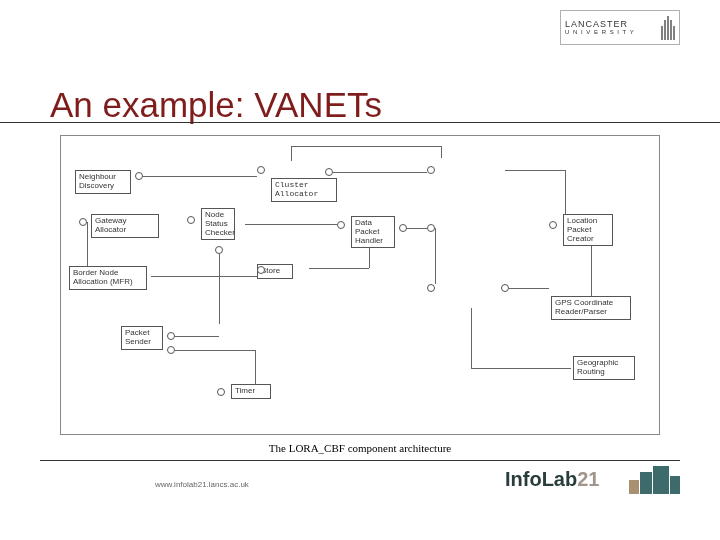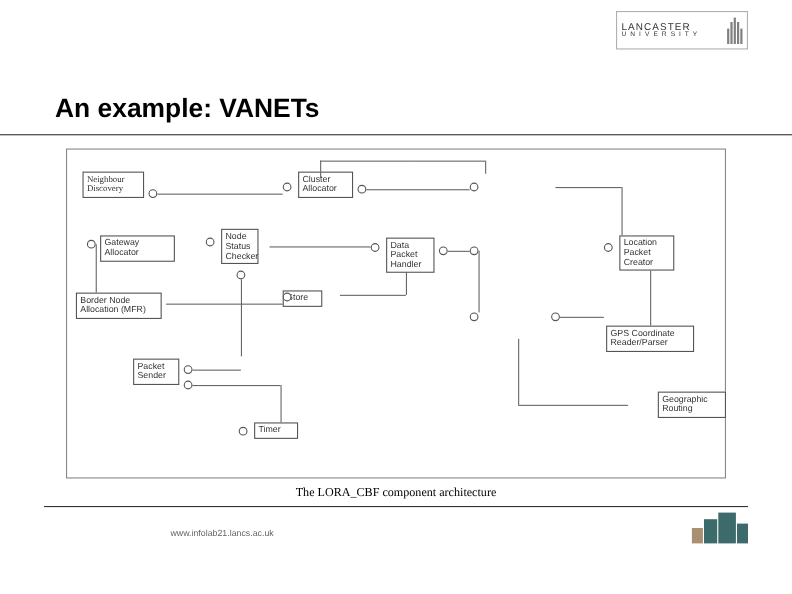--- a/index.html
+++ b/index.html
@@ -1,21 +1,21 @@
 <!DOCTYPE html>
 <html><head>
 <meta charset="utf-8">
 <style>
   * { box-sizing: border-box; margin: 0; padding: 0; }
   body { width: 720px; height: 540px; background: #fff; font-family: Arial, sans-serif; position: relative; overflow: hidden; }
   .header-logo { position: absolute; top: 10px; right: 40px; width: 120px; height: 35px; border: 1px solid #b0b0b0; display: flex; align-items: center; justify-content: space-between; padding: 2px 4px; }
   .logo-text { font-size: 9px; letter-spacing: 1px; color: #333; line-height: 1; }
   .logo-bars { display: flex; gap: 1px; align-items: flex-end; height: 24px; }
   .logo-bars span { width: 2px; background: #808080; }
-  .title { position: absolute; top: 85px; left: 50px; font-size: 24px; font-weight: bold; color: #000000; }
+  .title { position: absolute; top: 85px; left: 50px; font-size: 35px; font-weight: normal; color: #7f1d1d; }
   .title-underline { position: absolute; top: 122px; left: 0; width: 720px; height: 1px; background: #333; }
   .diagram { position: absolute; top: 135px; left: 60px; width: 600px; height: 300px; border: 1px solid #888; }
   .comp { position: absolute; border: 1px solid #555; background: #fff; font-size: 8px; line-height: 1.1; padding: 2px 3px; color: #333; }
   .port { position: absolute; width: 8px; height: 8px; border: 1px solid #555; border-radius: 50%; background: #fff; }
   .wire { position: absolute; background: #666; }
   .caption { position: absolute; top: 442px; left: 0; width: 720px; text-align: center; font-size: 11px; font-family: "Times New Roman", serif; color: #000; }
   .footer-line { position: absolute; top: 460px; left: 40px; width: 640px; height: 1px; background: #333; }
   .footer-text { position: absolute; top: 480px; left: 155px; font-size: 8px; color: #666; }
   .footer-logo { position: absolute; top: 466px; right: 40px; width: 175px; height: 55px; }
   .infolab-name { font-size: 20px; font-weight: bold; color: #2a3d3d; }
@@ -39,32 +39,32 @@
       <span style="height:20px"></span>
       <span style="height:14px"></span>
   </div>
 </div>
 
 <div class="title">An example: VANETs</div>
 <div class="title-underline"></div>
 
 <div class="diagram">
 
-  <div class="comp" style="left:14px; top:20px; width:56px;font-family:Liberation Serif, serif;">Neighbour Discovery</div>
+  <div class="comp" style="left:14px; top:34px; width:56px;">Neighbour Discovery</div>
   <div class="comp" style="left:30px; top:78px; width:68px;">Gateway Allocator</div>
   <div class="comp" style="left:8px; top:130px; width:78px;">Border Node Allocation (MFR)</div>
   <div class="comp" style="left:60px; top:190px; width:42px;">Packet Sender</div>
   <div class="comp" style="left:140px; top:72px; width:34px;">Node Status Checker</div>
-  <div class="comp" style="left:210px; top:20px; width:50px;">Cluster Allocator</div>
+  <div class="comp" style="left:210px; top:42px; width:66px;font-family:Liberation Mono, monospace;">Cluster Allocator</div>
   <div class="comp" style="left:196px; top:128px; width:36px;">Store</div>
   <div class="comp" style="left:170px; top:248px; width:40px;">Timer</div>
   <div class="comp" style="left:290px; top:80px; width:44px;">Data Packet Handler</div>
   <div class="comp" style="left:490px; top:160px; width:80px;">GPS Coordinate Reader/Parser</div>
   <div class="comp" style="left:502px; top:78px; width:50px;">Location Packet Creator</div>
-  <div class="comp" style="left:512px; top:220px; width:62px;margin-left:25px;">Geographic Routing</div>
+  <div class="comp" style="left:512px; top:220px; width:62px;">Geographic Routing</div>
 
   <div class="port" style="left:74px; top:36px;"></div>
   <div class="port" style="left:18px; top:82px;"></div>
   <div class="port" style="left:126px; top:80px;"></div>
   <div class="port" style="left:196px; top:30px;"></div>
   <div class="port" style="left:264px; top:32px;"></div>
   <div class="port" style="left:276px; top:85px;"></div>
   <div class="port" style="left:338px; top:88px;"></div>
   <div class="port" style="left:366px; top:30px;"></div>
   <div class="port" style="left:366px; top:88px;"></div>
@@ -110,13 +110,16 @@
   <div>www.infolab21.lancs.ac.uk</div>
 </div>
 
 <div class="footer-logo">
   <div class="buildings">
     <div class="bld" style="width:10px;height:14px;background:#a89070"></div>
     <div class="bld" style="width:12px;height:22px"></div>
     <div class="bld" style="width:16px;height:28px"></div>
     <div class="bld" style="width:10px;height:18px"></div>
   </div>
+  <div style="margin-top:2px;">
+    <span class="infolab-name">InfoLab</span><span class="infolab-name infolab-num">21</span>
+  </div>
 </div>
 
 </body></html>

